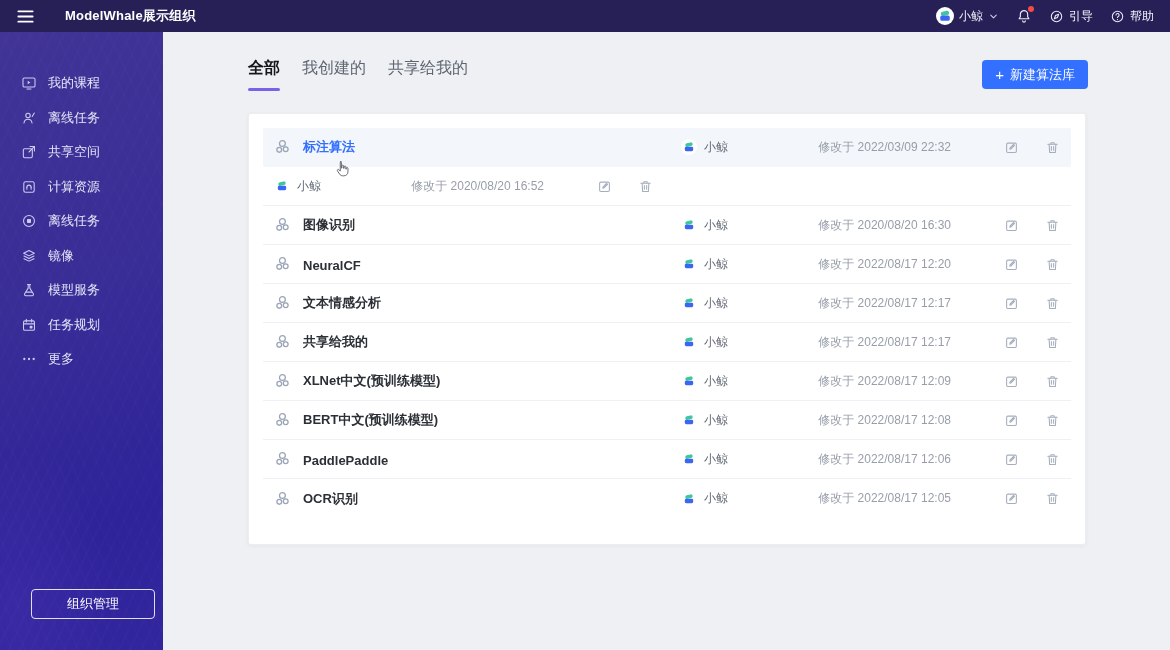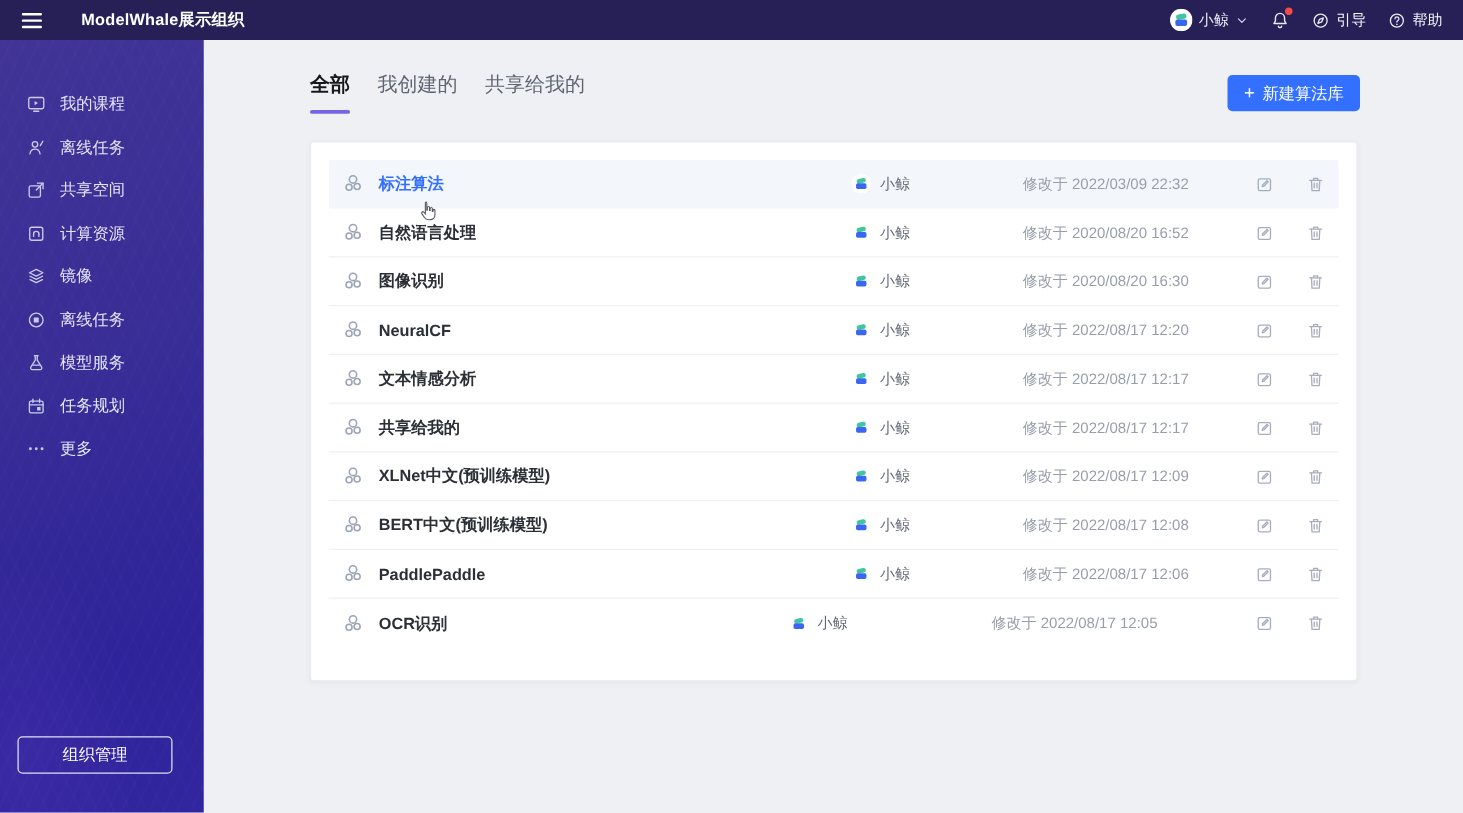--- a/index.html
+++ b/index.html
@@ -24,44 +24,44 @@
     background:linear-gradient(158deg,#413496 0%,#392d96 40%,#2e2399 78%,#32269e 100%); z-index:10; }
   .sidebar::before { content:""; position:absolute; inset:0; pointer-events:none; opacity:.55;
     background:
       repeating-linear-gradient(115deg, transparent 0 8px, rgba(255,255,255,.022) 8px 10px),
       repeating-linear-gradient(65deg, transparent 0 10px, rgba(120,100,255,.05) 10px 12px),
       radial-gradient(140px 220px at 10% 92%, rgba(140,90,230,.22), transparent 70%); }
   .side-nav { padding-top:34px; position:relative; }
   .side-item { display:flex; align-items:center; gap:11px; height:34.5px; padding:0 21px;
     color:#e3e5f7; font-size:13px; cursor:pointer; position:relative; }
   .side-icon { width:16px; height:16px; color:#c9cdf0; flex:none; }
-  .org-btn { position:absolute; left:14px; bottom:31px; width:124px; height:30px;
+  .org-btn { position:absolute; left:31px; bottom:31px; width:124px; height:30px;
     background:transparent; border:1px solid rgba(255,255,255,.85); border-radius:4px;
     color:#fff; font-size:13px; cursor:pointer; font-family:inherit; }
 
   
   .main { position:absolute; top:32px; left:163px; right:0; bottom:0; background:#eef0f4; }
   .tabs { position:absolute; left:85px; top:26px; display:flex; gap:22px; }
   .tab { font-size:16px; color:#5f6672; padding-bottom:8px; cursor:pointer; position:relative; }
   .tab.active { color:#15171a; font-weight:bold; }
   .tab.active::after { content:""; position:absolute; left:0; right:0; bottom:-4px; height:3px;
     border-radius:2px; background:#7a62e8; }
   .new-btn { position:absolute; right:82px; top:28px; height:29px; padding:0 13px;
     background:#3370ff; border:none; border-radius:4px; color:#fff; font-size:13px;
     display:flex; align-items:center; gap:6px; cursor:pointer; font-family:inherit; }
   .new-btn .plus { font-size:15px; font-weight:400; line-height:1; margin-top:-1px; }
 
   .card { position:absolute; left:85px; top:81px; width:838px; background:#fff;
     border:1px solid #ebedf1; border-radius:3px; box-shadow:0 1px 4px rgba(31,35,41,.05);
     padding:14px 0 26px; }
   .row { display:flex; align-items:center; height:39px; margin:0 14px; padding:0 11px;
     border-bottom:1px solid #eef0f4; cursor:pointer; }
-  .row:last-child { border-bottom:none;gap:25px; }
+  .row:last-child { border-bottom:none; }
   .row.hl { background:#f3f6fa; border-radius:2px; border-bottom-color:transparent; }
-  .col-name { flex:1 1 auto; min-width:0; display:flex; align-items:center; gap:11px; }
+  .col-name { flex:1 1 auto; min-width:0; display:flex; align-items:flex-end; gap:11px; }
   .cluster { width:18px; height:18px; color:#9aa4b6; flex:none; }
   .rname { font-size:13px; font-weight:bold; color:#2b2f36; white-space:nowrap; }
   .row.hl .rname { color:#3370ff; }
   .col-owner { width:130px; flex:none; display:flex; align-items:center; gap:7px;
     color:#5f6672; font-size:12px; }
   .mini-avatar { flex:none; }
   .col-date { width:140px; flex:none; text-align:right; color:#979ea9; font-size:12px;
     white-space:nowrap; }
   .col-actions { width:56px; flex:none; margin-left:53px; display:flex;
     justify-content:space-between; align-items:center; }
@@ -269,30 +269,30 @@
 
       <div class="side-item">
         <svg class="side-icon">
           <use width="16" height="16" href="#compute-icon"></use>
         </svg>
         <span>计算资源</span>
       </div>
 
       <div class="side-item">
         <svg class="side-icon">
+          <use width="16" height="16" href="#offline-icon"></use>
+        </svg>
+        <span>离线任务</span>
+      </div>
+
+      <div class="side-item">
+        <svg class="side-icon">
           <use width="16" height="16" href="#mirror-icon"></use>
         </svg>
         <span>镜像</span>
-      </div>
-
-      <div class="side-item">
-        <svg class="side-icon">
-          <use width="16" height="16" href="#offline-icon"></use>
-        </svg>
-        <span>离线任务</span>
       </div>
 
       <div class="side-item">
         <svg class="side-icon">
           <use width="16" height="16" href="#model-icon"></use>
         </svg>
         <span>模型服务</span>
       </div>
 
       <div class="side-item">
@@ -348,26 +348,20 @@
           <svg class="act-icon">
             <use href="#edit-icon" width="15" height="15"></use>
           </svg>
           <svg class="act-icon">
             <use href="#trash-icon" width="15" height="15"></use>
           </svg>
         </div>
       </div>
 
       <div class="row">
-        <div class="col-name">
-          <svg class="cluster">
-            <use width="18" height="18" href="#cluster-icon"></use>
-          </svg>
-          <span class="rname">自然语言处理</span>
-        </div>
         <div class="col-owner">
           <svg class="mini-avatar" width="16" height="16">
             <use href="#whale-icon" width="16" height="16"></use>
           </svg>
           <span>小鲸</span>
         </div>
         <div class="col-date">修改于 2020/08/20 16:52</div>
         <div class="col-actions">
           <svg class="act-icon">
             <use href="#edit-icon" width="15" height="15"></use>

